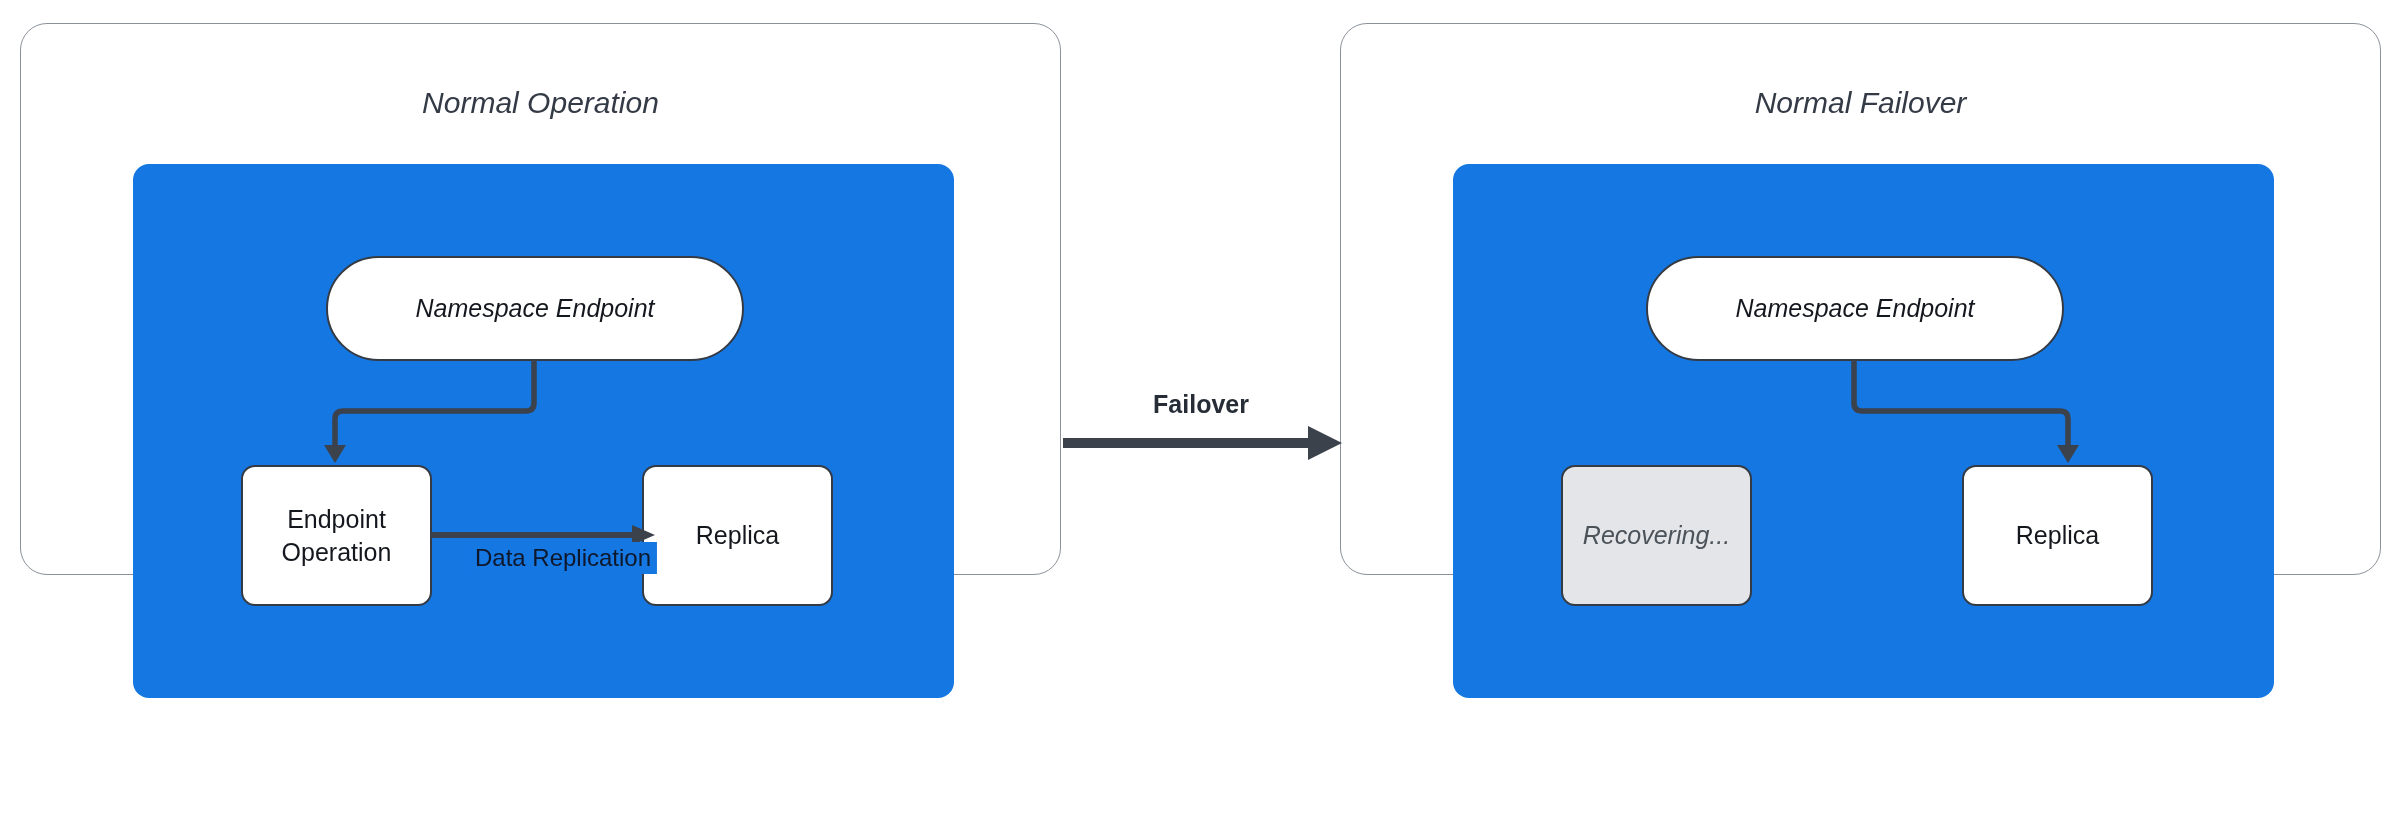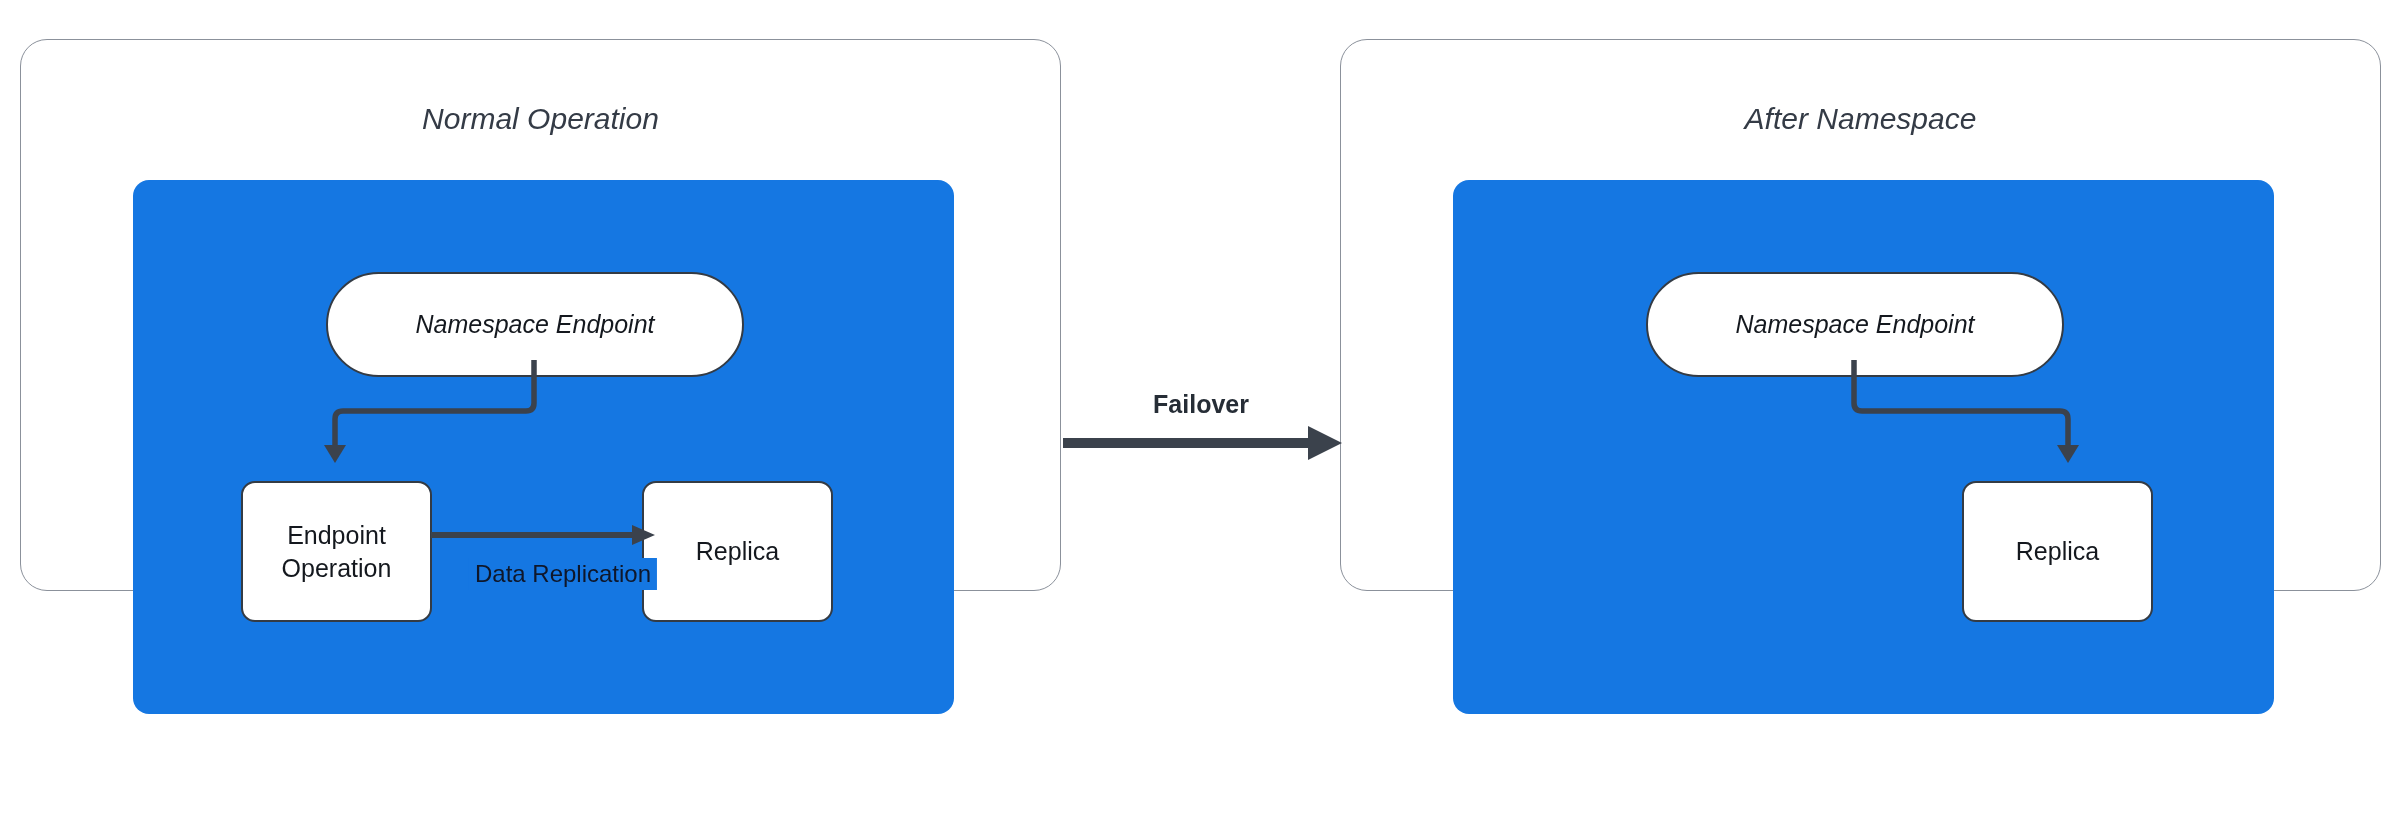--- a/index.html
+++ b/index.html
@@ -17,21 +17,20 @@
   }
   .panel {
     position: absolute;
     top: 23px;
     width: 1041px;
     height: 552px;
     background: #ffffff;
     border: 1.5px solid #8b919b;
     border-radius: 27px;
     box-sizing: border-box;
-    margin-top: 16px;
   }
   .panel-left  { left: 20px; }
   .panel-right { left: 1340px; }
   .panel-title {
     position: absolute;
     top: 62px;
     left: 0;
     width: 100%;
     text-align: center;
     font-style: italic;
@@ -135,27 +134,30 @@
       <div>Endpoint</div>
       <div>Operation</div>
     </div>
 
     <div class="node-box node-box-right">
       <span>Replica</span>
     </div>
   </section>
 
   <section class="panel panel-right">
-    <div class="panel-title">After Namespace</div>
+    <div class="panel-title">Normal Failover</div>
     <div class="blue-region"></div>
 
     <div class="stadium">
       <span>Namespace Endpoint</span>
     </div>
 
+    <div class="node-box node-box-left node-recovering">
+      <span>Recovering...</span>
+    </div>
 
     <div class="node-box node-box-right">
       <span>Replica</span>
     </div>
   </section>
 
   <svg class="connector-layer" width="2407" height="828" viewBox="0 0 2407 828">
     <g stroke="#3b424c" fill="none">
       <path stroke-width="5.5" d="M534 360 L534 403 Q534 411 526 411 L343 411 Q335 411 335 419 L335 447"></path>
       <path stroke-width="6" d="M431 535 L634 535"></path>

